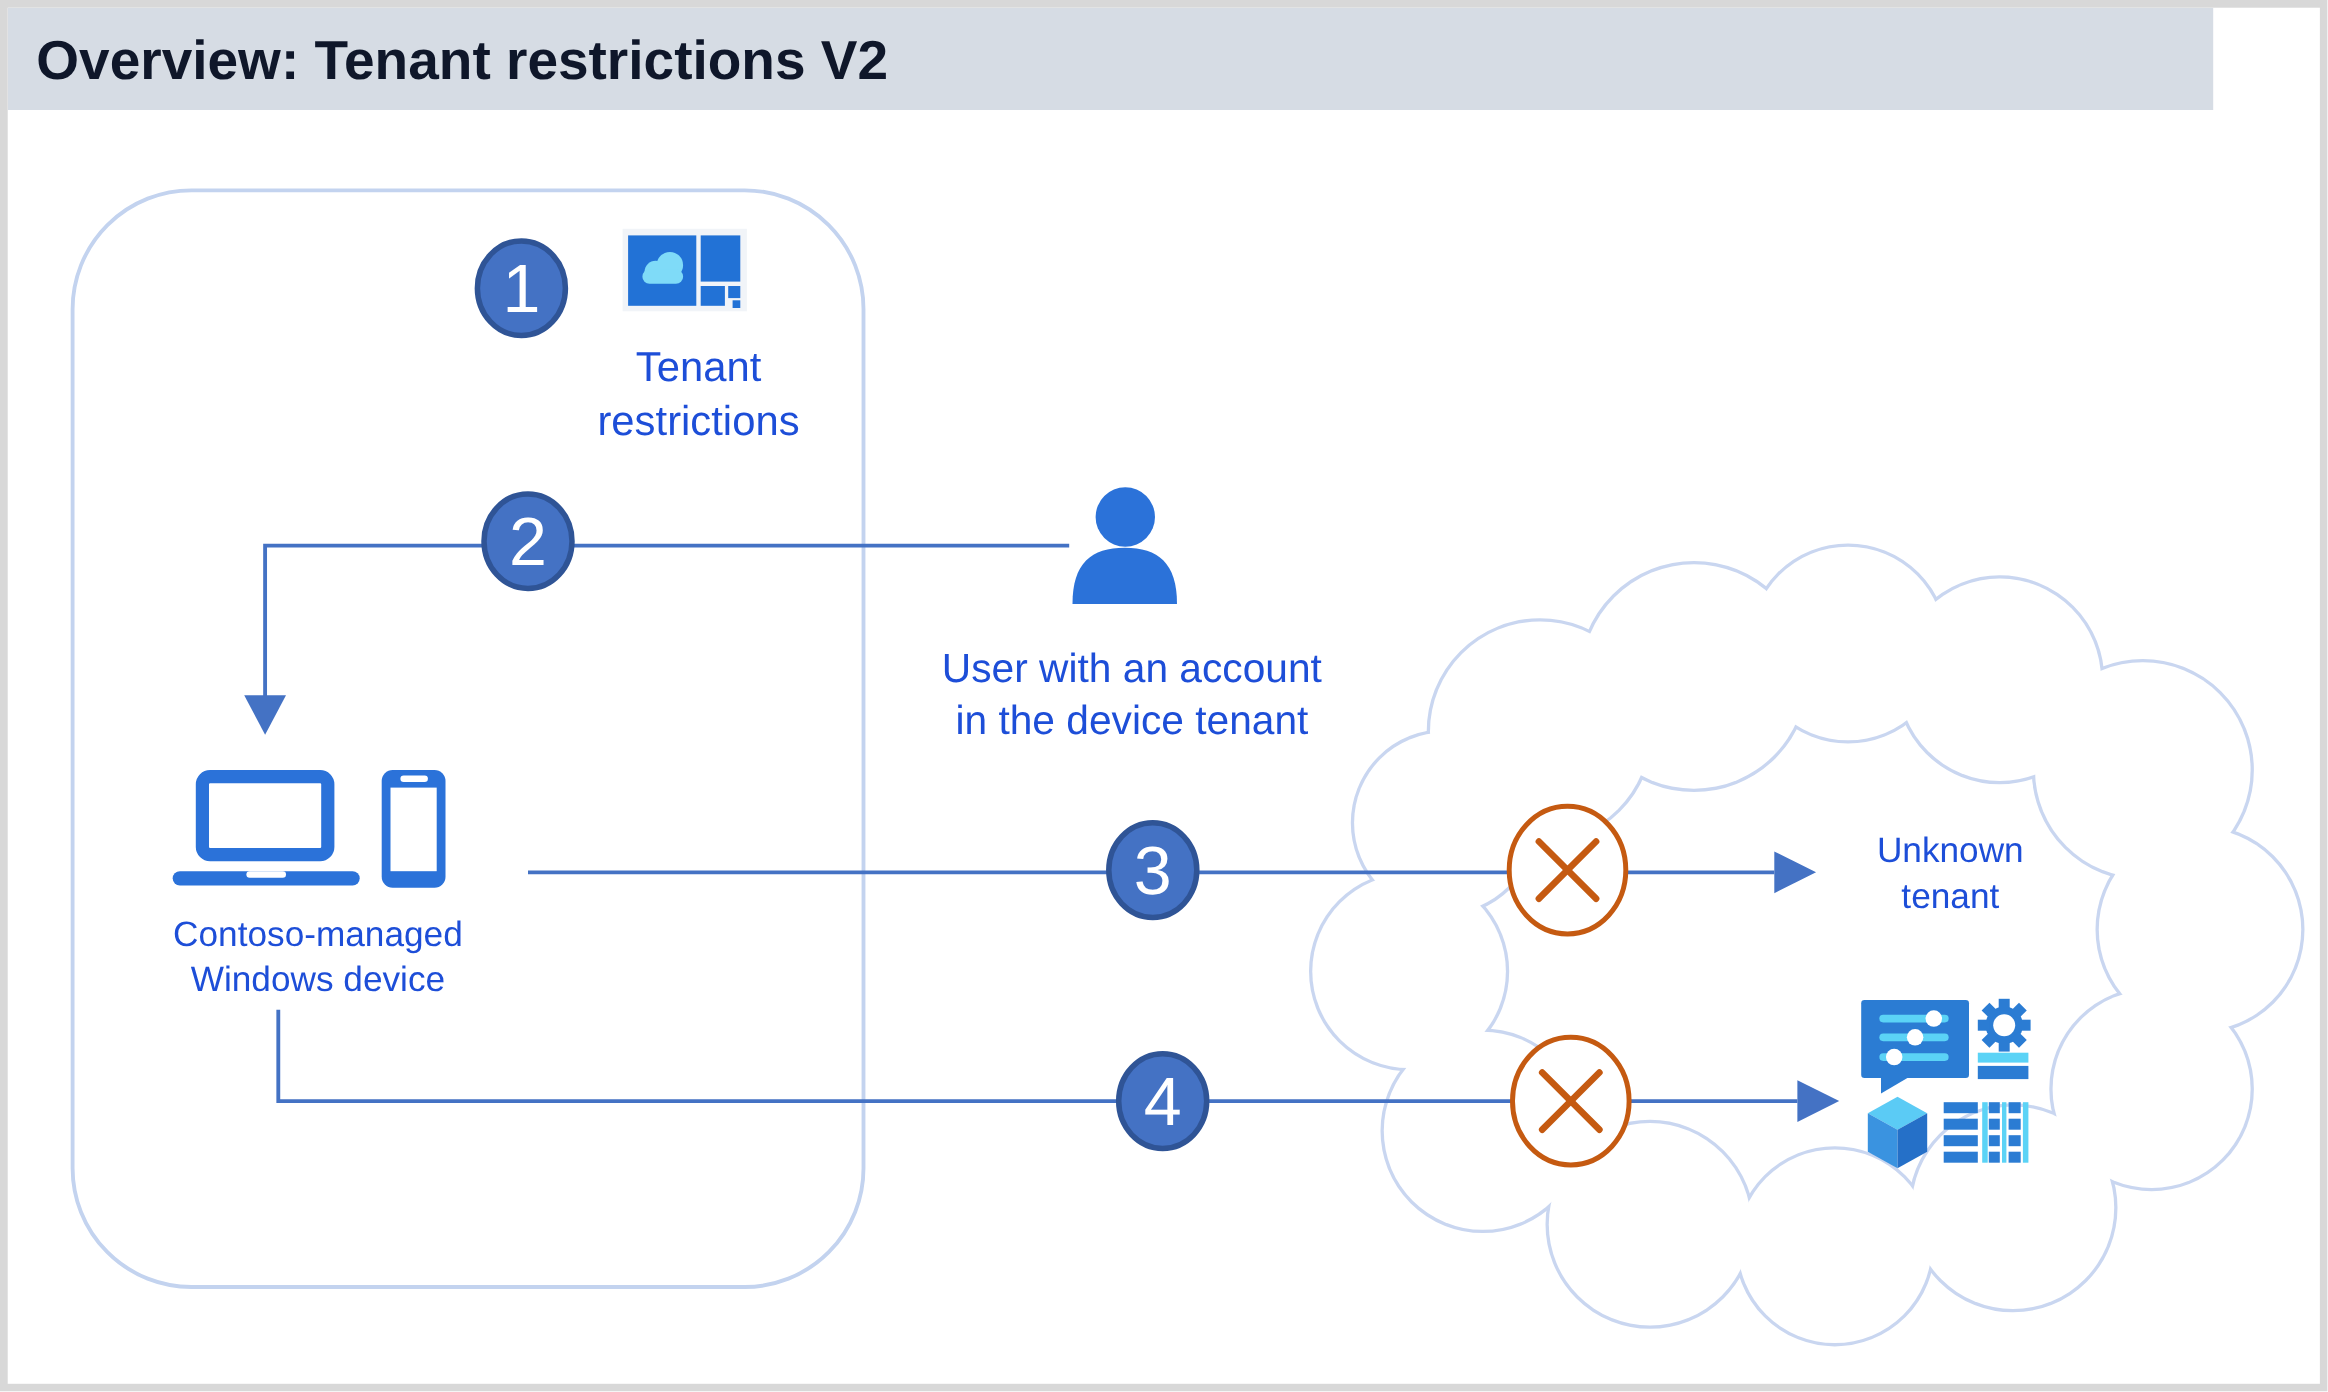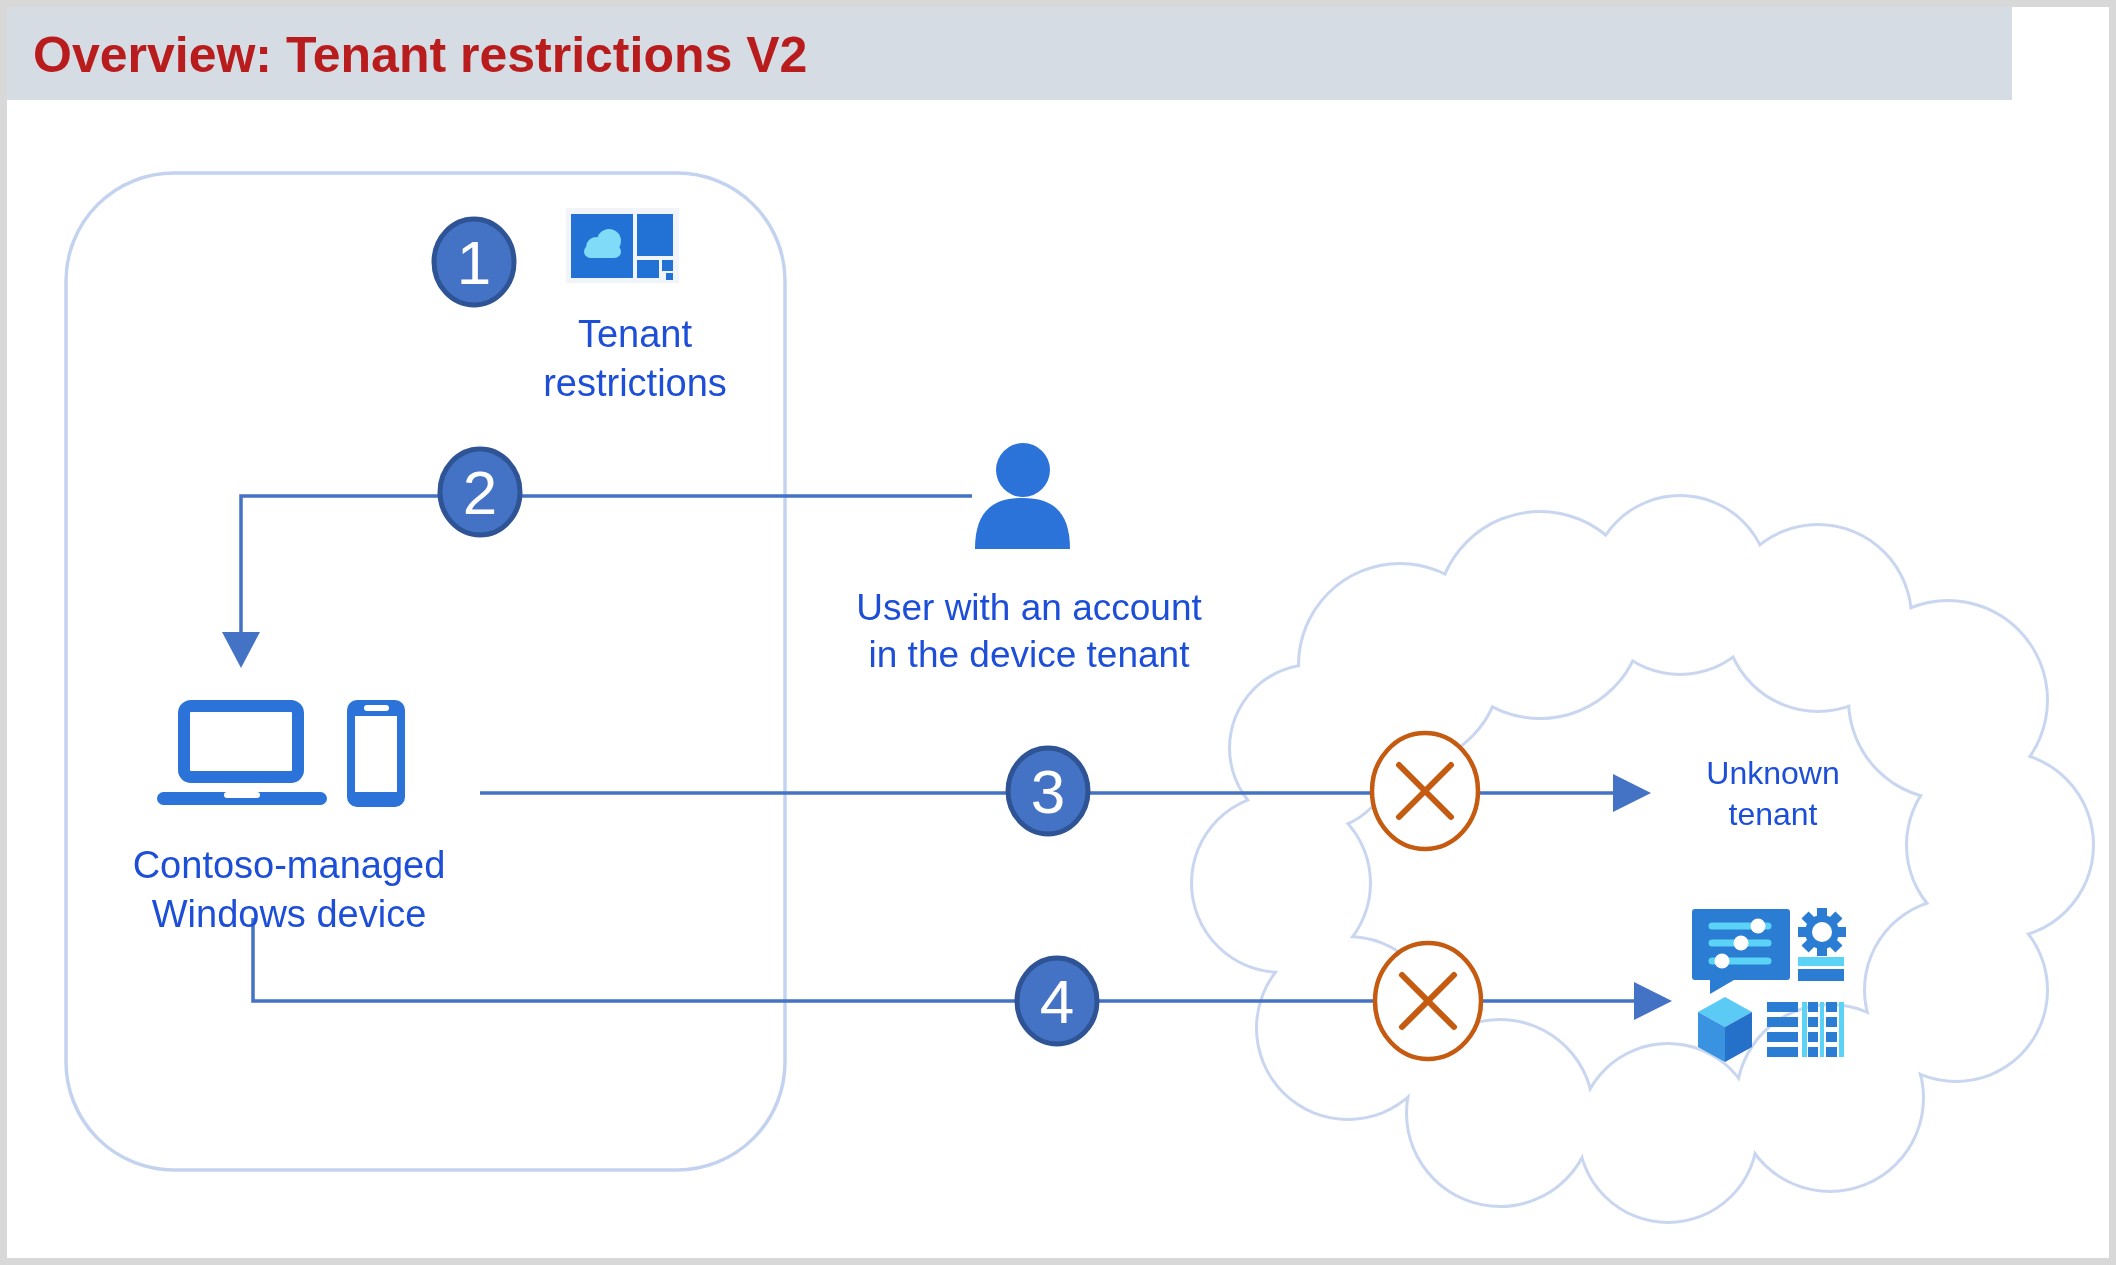--- a/index.html
+++ b/index.html
@@ -14,38 +14,38 @@
   }
   .titlebar{
     position:absolute;left:0;top:0;
     width:2005px;height:93px;
     background:#d6dce4;
   }
   .titlebar h1{
     margin:0;padding:0 0 0 26px;
     line-height:96px;
     font-size:50px;font-weight:bold;
-    color:#b91c1c;
+    color:#0f172a;
     letter-spacing:0;
   }
   svg.diagram{position:absolute;left:0;top:0;}
   .lbl{
     position:absolute;
     color:#1d4ed8;
     text-align:center;
     white-space:pre-line;
     line-height:1.28;
   }
   .lbl-contoso{
     left:145px;top:251px;width:220px;
     font-size:48px;color:#4472c4;text-align:left;line-height:1.1;
   }
   .lbl-tenant-restrictions{left:478px;top:303px;width:300px;font-size:38px;}
   .lbl-user{left:822px;top:577px;width:400px;font-size:37px;}
-  .lbl-device{left:82px;top:822px;width:400px;font-size:38px;margin-top:12px;}
+  .lbl-device{left:82px;top:822px;width:400px;font-size:32px;}
   .lbl-unknown-tenant{left:1616px;top:746px;width:300px;font-size:32px;}
   .numtext{
     font-family:"Liberation Sans",sans-serif;
     font-size:62px;fill:#ffffff;
   }
 </style>
 </head>
 <body>
 
 <div class="canvas">

